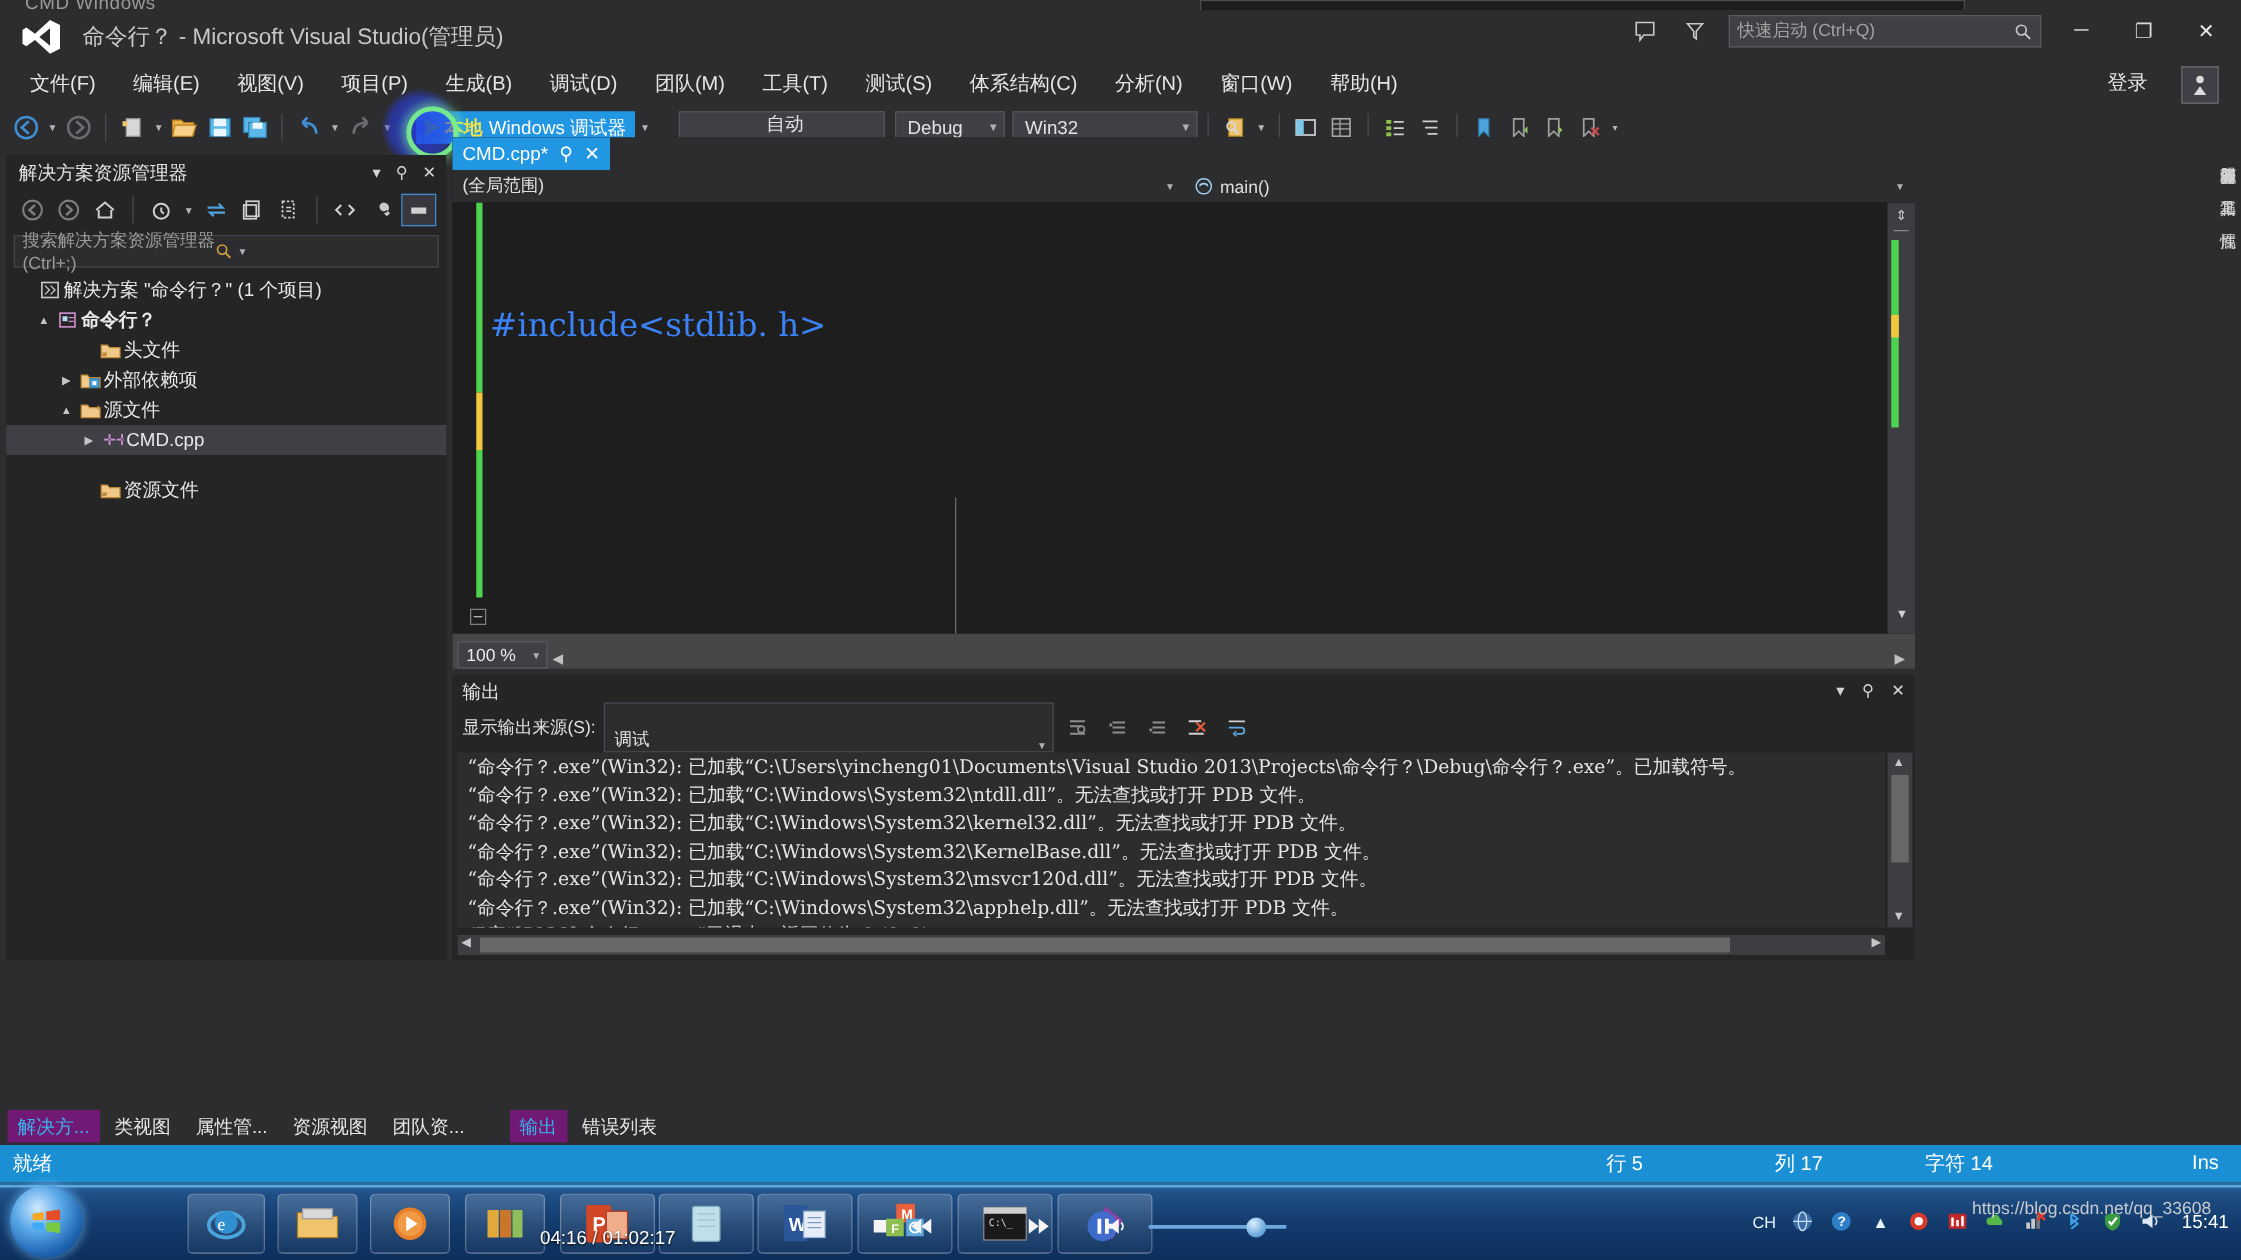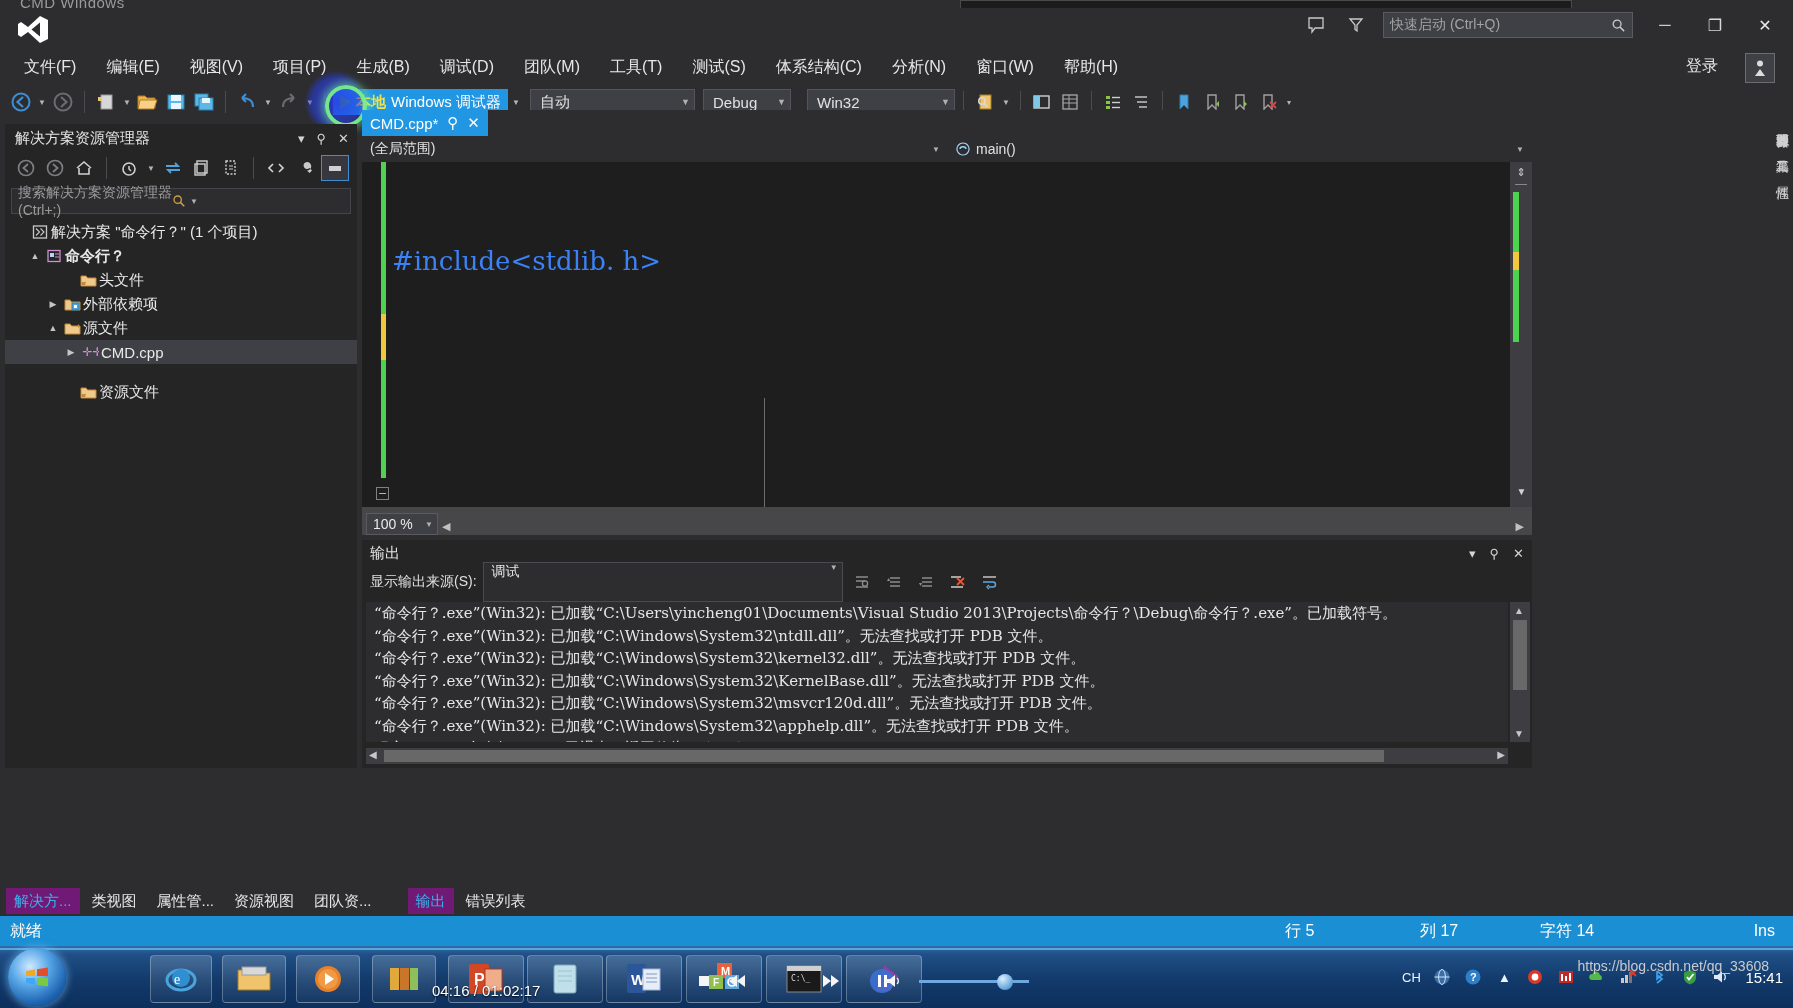--- a/index.html
+++ b/index.html
@@ -97,21 +97,21 @@
     display:flex;align-items:center;padding:0 4px 0 6px;box-sizing:border-box;font-size:14px;color:#eaeaea;}
   .hscroll{flex:1;height:16px;margin:0 4px;position:relative;}
 
   
   .out{position:absolute;left:362px;top:540px;width:1170px;height:228px;background:#252526;}
   .out-head{height:26px;display:flex;align-items:center;padding-left:8px;font-size:15px;color:#e4e4e4;position:relative;}
   .out-head .acts{position:absolute;right:8px;top:0;height:26px;display:flex;align-items:center;gap:14px;color:#d4d4d4;font-size:13px;}
   .out-tools{height:32px;display:flex;align-items:center;padding-left:8px;gap:6px;}
   .out-tools .lbl{font-size:14px;color:#e0e0e0;}
   .out-combo{width:360px;height:40px;background:#2d2d30;border:1px solid #4a4a50;
-    display:flex;align-items:flex-start;padding:0 4px 0 8px;box-sizing:border-box;font-size:14px;color:#e6e6e6;}
+    display:flex;align-items:flex-end;padding:0 4px 0 8px;box-sizing:border-box;font-size:14px;color:#e6e6e6;}
   .out-ico{width:26px;height:24px;display:flex;align-items:center;justify-content:center;}
   .out-body{position:absolute;left:4px;top:62px;width:1142px;height:140px;background:#2d2d30;overflow:hidden;}
   .out-line{font-family:"DejaVu Serif","Liberation Serif",serif;font-size:15px;line-height:22.5px;
     color:#e6e6e6;white-space:pre;padding-left:8px;}
   .out-vscroll{position:absolute;right:2px;top:62px;width:20px;height:140px;background:#3e3e42;}
   .out-hscroll{position:absolute;left:4px;bottom:4px;width:1142px;height:16px;background:#3e3e42;}
 
   
   .rdock{position:absolute;right:0;top:110px;width:22px;height:658px;background:#2d2d30;
     display:flex;flex-direction:column;align-items:center;padding-top:14px;gap:26px;}
@@ -154,20 +154,21 @@
 <div class="app">
 
   <div class="behind-title">CMD Windows</div>
   <div class="behind-bar"></div>
 
   <div class="titlebar">
     <svg class="vs-logo" viewBox="0 0 32 30">
       <path d="M23 2 L31 6 L31 25 L23 29 L11 18 L4 23 L1 21 L1 10 L4 8 L11 13 Z" fill="#ffffff"></path>
       <path d="M23 8.5 L23 22.5 L14.5 15.5 Z" fill="#2d2d30"></path>
     </svg>
+    <div class="win-title">命令行？ - Microsoft Visual Studio(管理员)</div>
 
     <div class="tb-right">
       <div class="tb-ico">
         <svg width="18" height="18" viewBox="0 0 18 18">
             <path d="M2 2h14v10H8l-3 4v-4H2z" fill="none" stroke="#c9c9c9" stroke-width="1.3"></path>
           </svg>
       </div>
       <div class="tb-ico">
         <svg width="16" height="16" viewBox="0 0 16 16">
             <path d="M2 2h12L9 8v6l-2-1.5V8z" fill="none" stroke="#c9c9c9" stroke-width="1.3"></path>
@@ -270,29 +271,29 @@
 
     <div class="run-btn">
       <div class="cursor-halo"></div>
       <div class="play"></div>
       <div class="cursor-ring"></div>
       <span class="zh">本地</span>
       <span>Windows 调试器</span>
     </div>
     <div class="tarrow">▼</div>
 
-    <div class="combo" style="width:165px;margin-left:6px;">
+    <div class="combo" style="width:165px;margin-left:19px;flex-direction:column;">
       <span class="v">自动</span>
       <span class="ca">▼</span>
     </div>
     <div class="combo" style="width:88px;margin-left:6px;">
       <span class="v">Debug</span>
       <span class="ca">▼</span>
     </div>
-    <div class="combo" style="width:148px;margin-left:14px;">
+    <div class="combo" style="width:148px;margin-left:4px;">
       <span class="v">Win32</span>
       <span class="ca">▼</span>
     </div>
 
     <div class="tsep"></div>
     <div class="tbtn">
       <svg width="20" height="20" viewBox="0 0 20 20">
           <rect x="5" y="3" width="11" height="14" fill="#f0c36d" stroke="#a6801f"></rect>
           <circle cx="7" cy="9" r="3.2" fill="none" stroke="#d8d8d8" stroke-width="1.6"></circle>
           <line x1="9" y1="11" x2="12" y2="15" stroke="#d8d8d8" stroke-width="1.8"></line>

